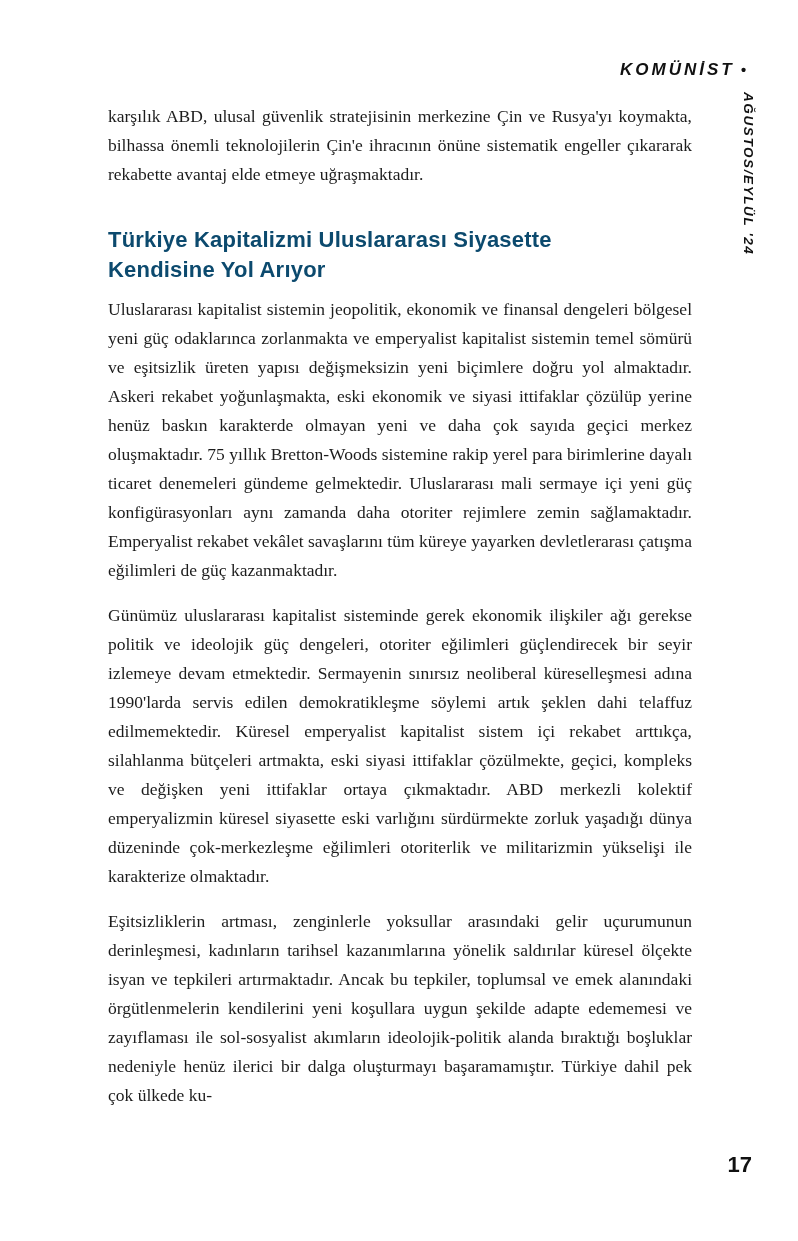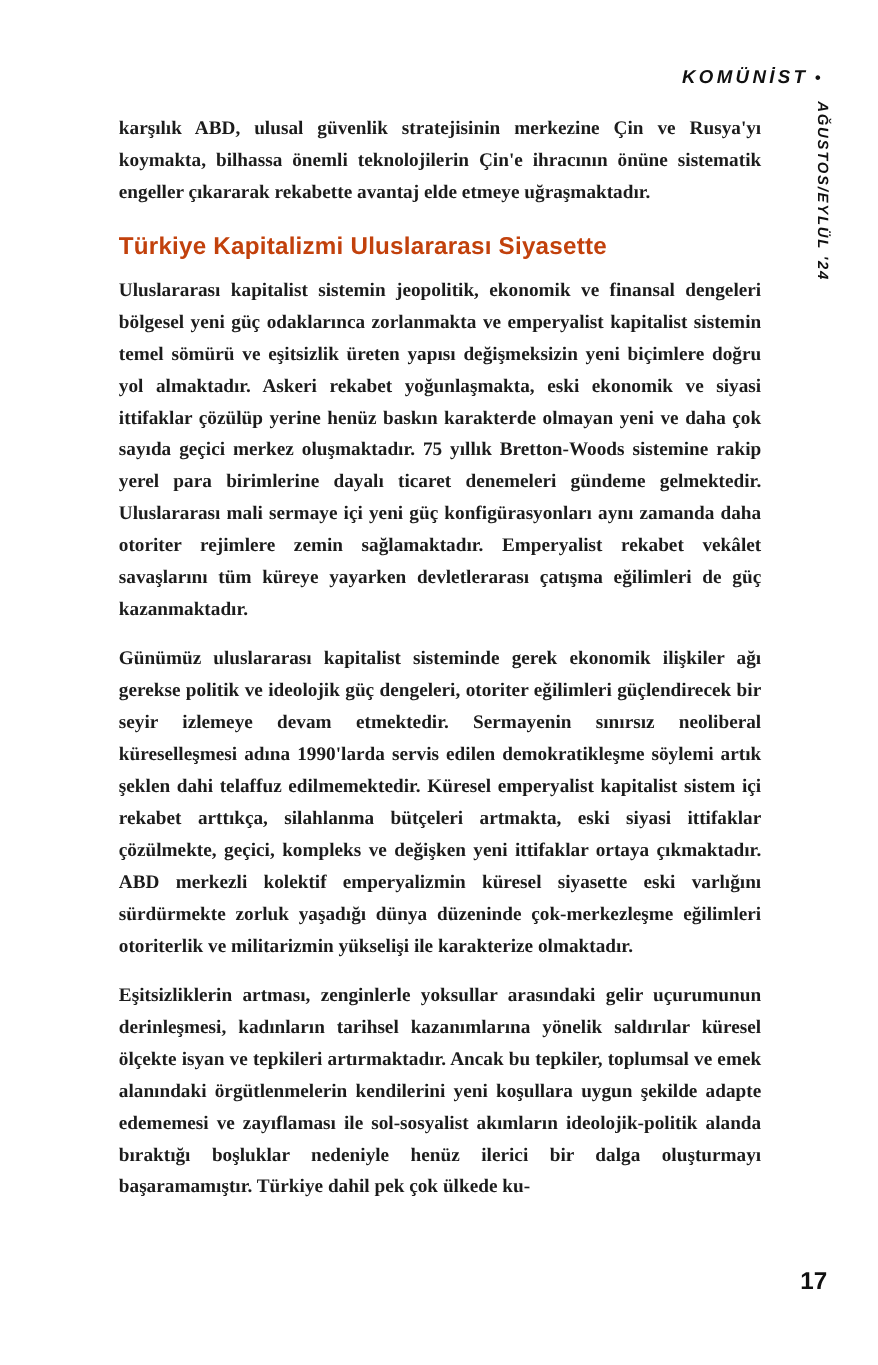--- a/index.html
+++ b/index.html
@@ -58,31 +58,30 @@
     top: 102px;
     width: 584px;
     text-align: justify;
     font-size: 17.5px;
     line-height: 29px;
     color: #1c1c1c;
     hyphens: auto;
   }
   .body-para {
     margin: 0 0 16px 0;
-    font-weight: bold;
   }
   .section-heading {
     font-family: "Liberation Sans", sans-serif;
     font-weight: bold;
     font-size: 22px;
     line-height: 30px;
     letter-spacing: 0.2px;
-    color: #c2410c;
+    color: #0c4a6e;
     text-align: left;
-    margin: 20px 0 10px 0;
+    margin: 36px 0 10px 0;
     hyphens: none;
   }
 
   
   .page-number {
     position: absolute;
     right: 46px;
     bottom: 63px;
     font-family: "Liberation Sans", sans-serif;
     font-weight: bold;
@@ -100,20 +99,21 @@
   </div>
 
   <div class="issue-vertical">AĞUSTOS/EYLÜL '24</div>
 
   <div class="content">
 
     <p class="body-para">karşılık ABD, ulusal güvenlik stratejisinin merkezine Çin ve Rusya'yı koymakta, bilhassa önemli teknolojilerin Çin'e ihracının önüne sistematik engeller çıkararak rekabette avantaj elde etmeye uğraşmaktadır.</p>
 
     <h2 class="section-heading">
       <span>Türkiye Kapitalizmi Uluslararası Siyasette</span><br>
+      <span>Kendisine Yol Arıyor</span>
     </h2>
 
     <p class="body-para">Uluslararası kapitalist sistemin jeopolitik, ekonomik ve finansal dengeleri bölgesel yeni güç odaklarınca zorlanmakta ve emperyalist kapitalist sistemin temel sömürü ve eşitsizlik üreten yapısı değişmeksizin yeni biçimlere doğru yol almaktadır. Askeri rekabet yoğunlaşmakta, eski ekonomik ve siyasi ittifaklar çözülüp yerine henüz baskın karakterde olmayan yeni ve daha çok sayıda geçici merkez oluşmaktadır. 75 yıllık Bretton-Woods sistemine rakip yerel para birimlerine dayalı ticaret denemeleri gündeme gelmektedir. Uluslararası mali sermaye içi yeni güç konfigürasyonları aynı zamanda daha otoriter rejimlere zemin sağlamaktadır. Emperyalist rekabet vekâlet savaşlarını tüm küreye yayarken devletlerarası çatışma eğilimleri de güç kazanmaktadır.</p>
 
     <p class="body-para">Günümüz uluslararası kapitalist sisteminde gerek ekonomik ilişkiler ağı gerekse politik ve ideolojik güç dengeleri, otoriter eğilimleri güçlendirecek bir seyir izlemeye devam etmektedir. Sermayenin sınırsız neoliberal küreselleşmesi adına 1990'larda servis edilen demokratikleşme söylemi artık şeklen dahi telaffuz edilmemektedir. Küresel emperyalist kapitalist sistem içi rekabet arttıkça, silahlanma bütçeleri artmakta, eski siyasi ittifaklar çözülmekte, geçici, kompleks ve değişken yeni ittifaklar ortaya çıkmaktadır. ABD merkezli kolektif emperyalizmin küresel siyasette eski varlığını sürdürmekte zorluk yaşadığı dünya düzeninde çok-merkezleşme eğilimleri otoriterlik ve militarizmin yükselişi ile karakterize olmaktadır.</p>
 
     <p class="body-para">Eşitsizliklerin artması, zenginlerle yoksullar arasındaki gelir uçurumunun derinleşmesi, kadınların tarihsel kazanımlarına yönelik saldırılar küresel ölçekte isyan ve tepkileri artırmaktadır. Ancak bu tepkiler, toplumsal ve emek alanındaki örgütlenmelerin kendilerini yeni koşullara uygun şekilde adapte edememesi ve zayıflaması ile sol-sosyalist akımların ideolojik-politik alanda bıraktığı boşluklar nedeniyle henüz ilerici bir dalga oluşturmayı başaramamıştır. Türkiye dahil pek çok ülkede ku-</p>
 
   </div>
 

